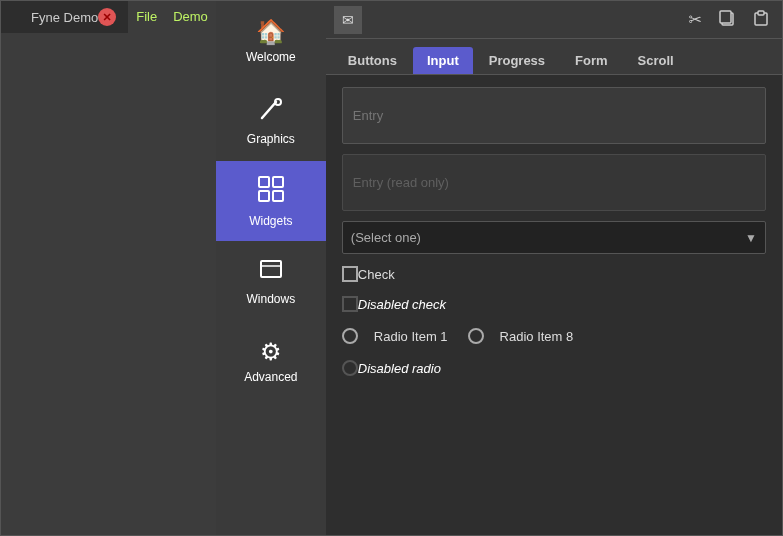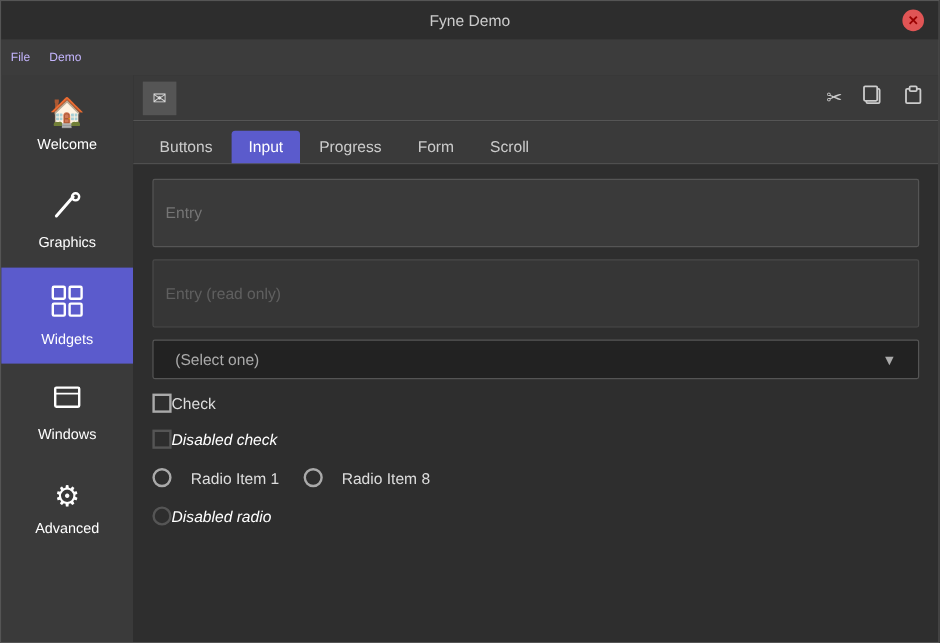--- a/index.html
+++ b/index.html
@@ -12,21 +12,21 @@
       width: 783px;
       height: 536px;
       overflow: hidden;
     }
     .window {
       width: 783px;
       height: 536px;
       background: #3c3c3c;
       border: 1px solid #555;
       display: flex;
-      flex-direction: column;
+      flex-direction: row;
     }
     .title-bar {
       background: #2d2d2d;
       display: flex;
       align-items: center;
       justify-content: space-between;
       padding: 6px 12px;
       height: 32px;
       flex-shrink: 0;
     }
@@ -54,22 +54,22 @@
     .menu-bar {
       background: #3c3c3c;
       display: flex;
       align-items: center;
       padding: 4px 8px;
       height: 30px;
       flex-shrink: 0;
       gap: 16px;
     }
     .menu-item {
-      color: #c4b5fd;
-      font-size: 10px;
+      color: #bef264;
+      font-size: 13px;
       cursor: pointer;
     }
     .content-area {
       display: flex;
       flex: 1;
       overflow: hidden;
     }
     .sidebar {
       width: 110px;
       background: #3a3a3a;
@@ -168,20 +168,21 @@
     }
     .tab {
       padding: 6px 14px;
       font-size: 13px;
       color: #ccc;
       cursor: pointer;
       border-radius: 3px 3px 0 0;
       background: transparent;
       border: none;
       outline: none;
+      font-weight: bold;
     }
     .tab.active {
       background: #5b5bcc;
       color: #fff;
     }
     .panel-content {
       flex: 1;
       padding: 12px 16px;
       display: flex;
       flex-direction: column;
@@ -200,21 +201,21 @@
       border-radius: 2px;
     }
     .entry-field.readonly {
       color: #777;
       opacity: 0.7;
     }
     .select-dropdown {
       background: #222;
       border: 1px solid #555;
       color: #aaa;
-      padding: 8px 18px;
+      padding: 8px 8px;
       font-size: 13px;
       width: 100%;
       display: flex;
       align-items: center;
       justify-content: space-between;
       cursor: pointer;
       border-radius: 2px;
     }
     .select-arrow {
       color: #aaa;

